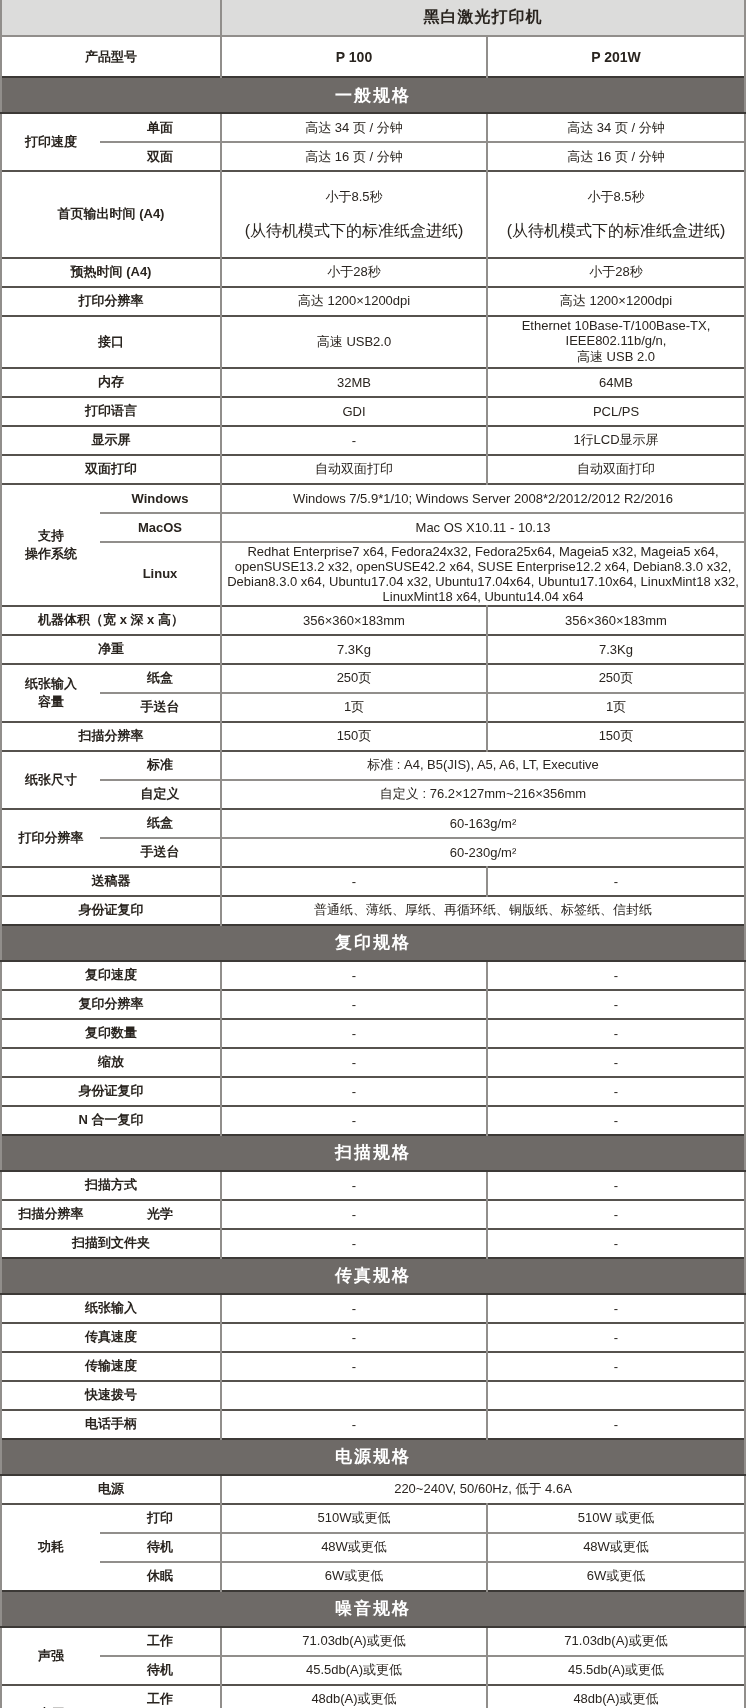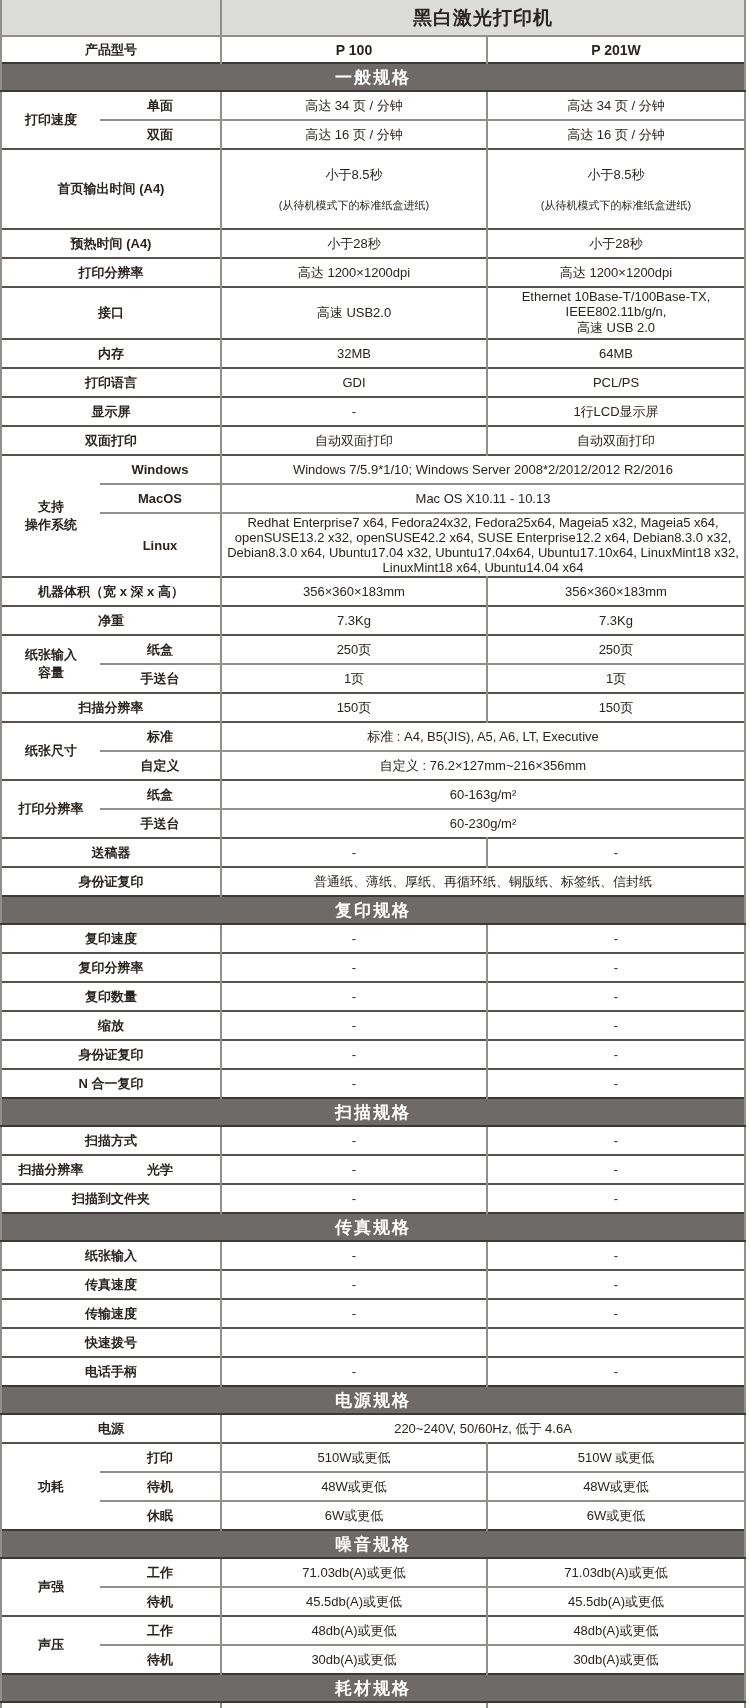--- a/index.html
+++ b/index.html
@@ -27,57 +27,57 @@
   }
   td{
     text-align:center;vertical-align:middle;
     font-size:13px;
     padding:1px 4px;
     border-left:2px solid var(--border-light);
     border-right:2px solid var(--border-light);
   }
   
   tr.r{height:29px;}
-  tr.r-model{height:27px;}
+  tr.r-model{height:41px;}
   tr.r-title{height:36px;}
-  tr.r-bar{height:28px;}
+  tr.r-bar{height:36px;}
   tr.r-fpo{height:48px;}
   tr.r-iface{height:40px;}
   tr.r-linux{height:58px;}
   tr.r-toner{height:56px;}
   
   tr.top td{border-top:2px solid var(--border-dark);}
   tr.sub td{border-top:2px solid var(--border-light);text-align:center;}
   
   td.title-left,td.title-cell{
     background:var(--title-bg);
     border-top:none;
   }
   td.title-cell{
-    font-size:19px;font-weight:bold;letter-spacing:1px;
+    font-size:16px;font-weight:bold;letter-spacing:1px;
     border-bottom:2px solid var(--border-light);
   }
   td.title-left{border-bottom:2px solid var(--border-light);}
   
   tr.section td{
     background:var(--bar-bg);
     color:#ffffff;font-size:17px;font-weight:bold;letter-spacing:2px;
     border-top:2px solid var(--border-section);
     border-bottom:2px solid var(--border-section);
     border-left:none;border-right:none;
   }
   
   td.lbl,td.glbl,td.slbl{font-weight:bold;}
   td.lbl{white-space:pre-line;}
   td.glbl{border-right:none;white-space:pre-line;margin-top:13px;}
   td.slbl{border-left:none;}
   td.bold{font-weight:bold;font-size:14px;}
   
   td.val{white-space:pre-line;font-weight:500;}
-  td.val .sm{font-size:11px;display:block;line-height:1.25;}
+  td.val .sm{font-size:16px;display:block;line-height:1.25;}
   td.val .l1{display:block;line-height:1.35;}
   td.toner{line-height:2.1;}
 </style>
 </head>
 <body>
 
 <table class="spec">
   <colgroup>
     <col style="width:99px">
       <col style="width:121px">

